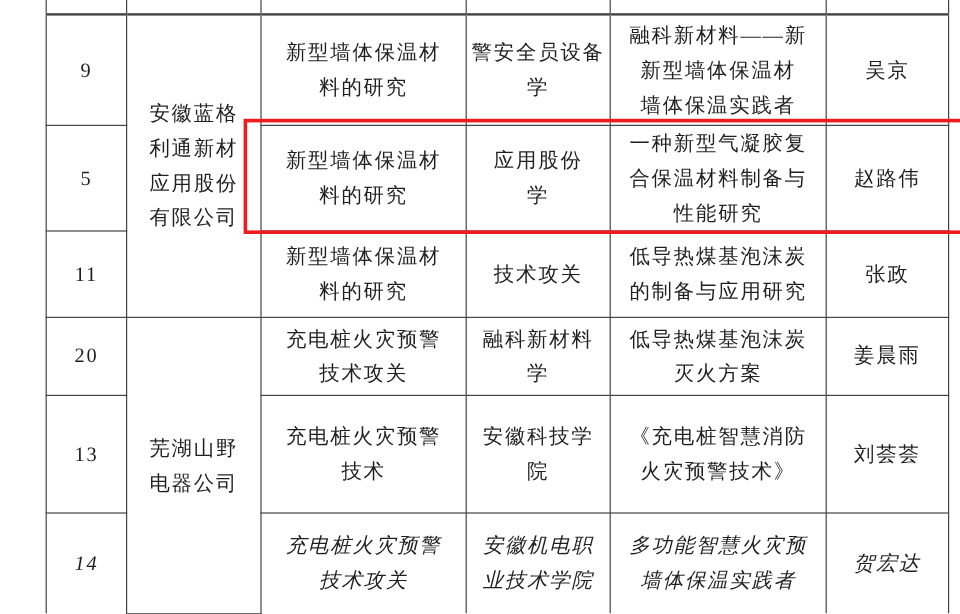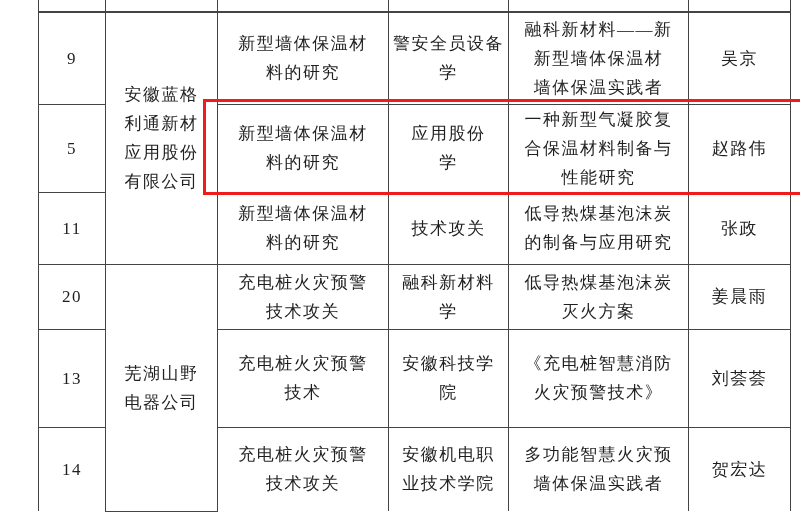--- a/index.html
+++ b/index.html
@@ -32,21 +32,21 @@
     padding: 0 4px;
     overflow: hidden;
   }
   tr.partial { height: 12px; }
   tr.partial td { border-top: 0; border-bottom-width: 2px; }
   tr.r9  { height: 92px; }
   tr.r10 { height: 88px; }
   tr.r11 { height: 72px; margin-top: 30px; }
   tr.r12 { height: 65px; }
   tr.r13 { height: 98px; margin-left: 39px; }
-  tr.r14 { height: 84px; }
+  tr.r14 { height: 84px; font-style: italic; }
   tr.last td { border-bottom: 0; }
   td.c-no { letter-spacing: 0; }
   .highlight {
     position: absolute;
     left: 203px;
     top: 99px;
     width: 620px;
     height: 96px;
     border: 3px solid #ee1c1c;
     pointer-events: none;

